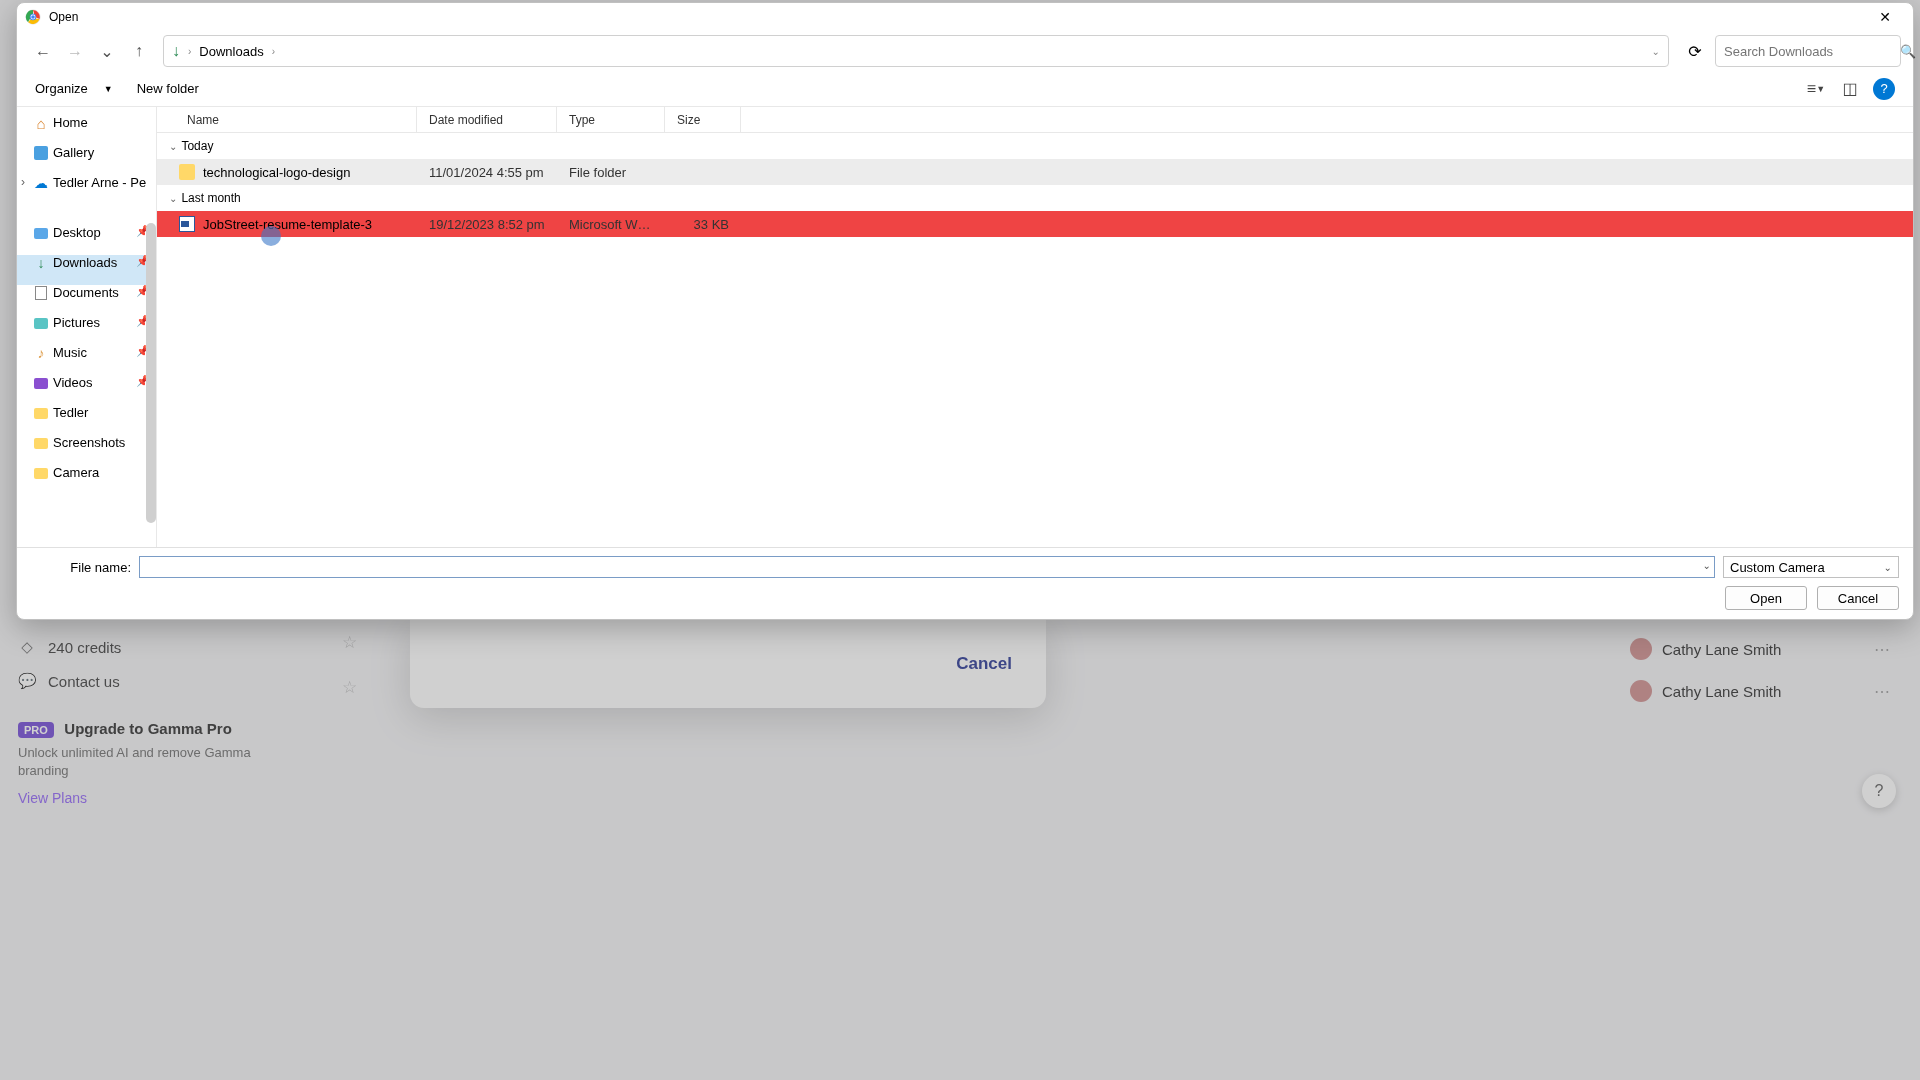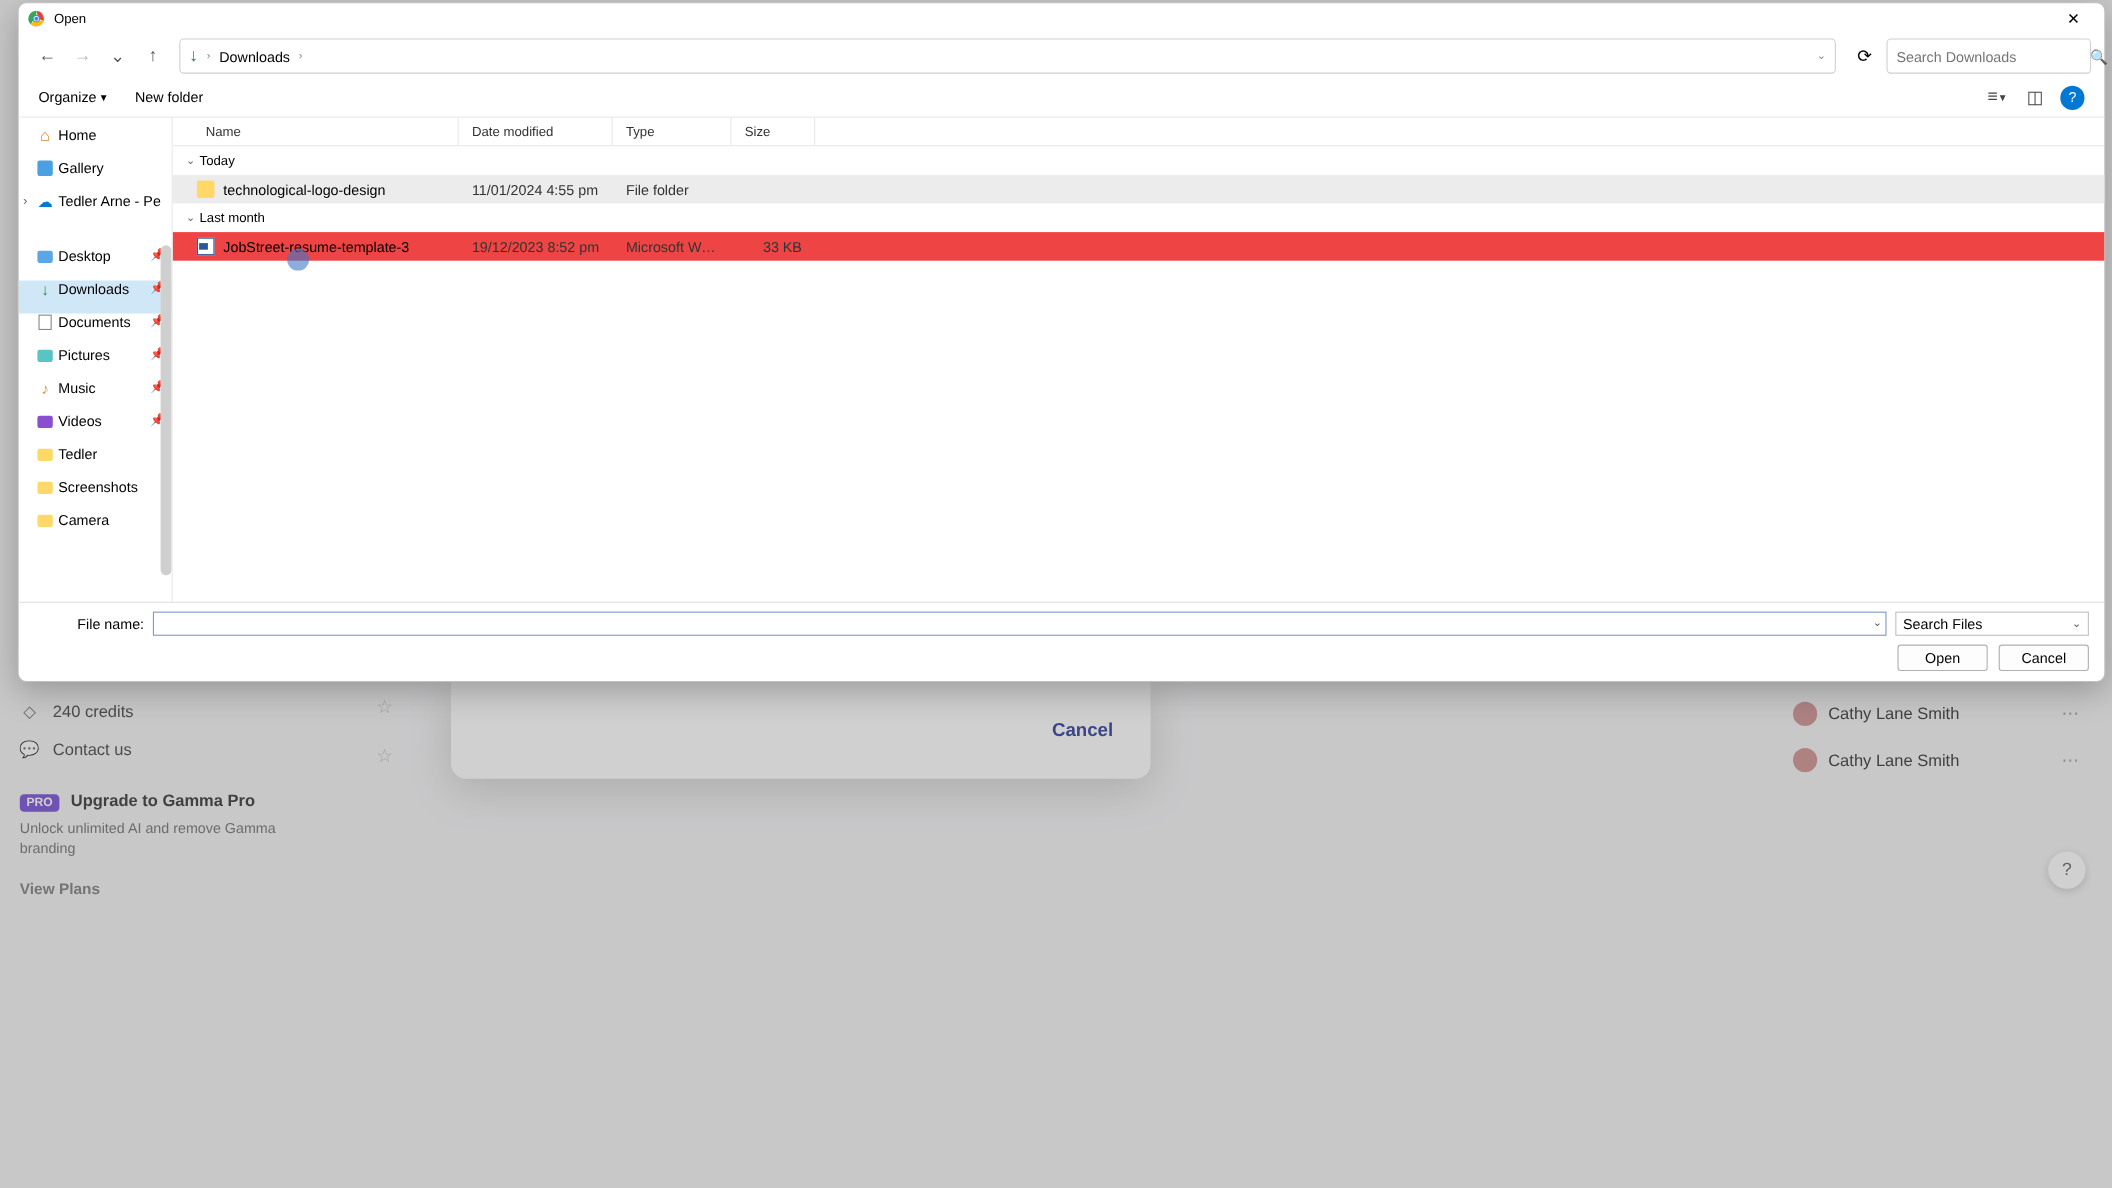--- a/index.html
+++ b/index.html
@@ -28,21 +28,21 @@
 .address-bar .dl-icon { color: #2e8b57; }
 .address-bar .crumb { font-size: 13px; color: #000; }
 .address-bar .chev { color: #888; font-size: 10px; }
 .refresh-btn { width: 32px; height: 32px; display: flex; align-items: center; justify-content: center; cursor: pointer; }
 .search-box { width: 186px; height: 32px; border: 1px solid #d0d0d0; border-radius: 4px; display: flex; align-items: center; padding: 14px 8px; }
 .search-box input { border: none; outline: none; flex: 1; font-size: 13px; }
 .search-box .s-icon { color: #666; font-size: 13px; }
 
 
 .toolbar-row { height: 36px; display: flex; align-items: center; padding: 0 18px; border-bottom: 1px solid #e8e8e8; }
-.toolbar-row .org-btn { font-size: 13px; color: #000; display: flex; align-items: center; gap: 2px; cursor: pointer; margin-right: 24px; }
+.toolbar-row .org-btn { font-size: 13px; color: #000; display: flex; align-items: center; gap: 16px; cursor: pointer; margin-right: 24px; }
 .toolbar-row .newf-btn { font-size: 13px; color: #000; cursor: pointer; }
 .toolbar-row .spacer { flex: 1; }
 .toolbar-row .view-btn { width: 30px; height: 28px; display: flex; align-items: center; justify-content: center; cursor: pointer; margin-left: 4px; color: #444; }
 .toolbar-row .help-btn { width: 22px; height: 22px; border-radius: 50%; background: #0078d4; color: #fff; display: flex; align-items: center; justify-content: center; font-size: 13px; margin-left: 8px; cursor: pointer; }
 
 
 .main { flex: 1; display: flex; min-height: 0; }
 
 
 .sidebar { width: 140px; border-right: 1px solid #e8e8e8; padding: 8px 0; overflow-y: auto; position: relative; }
@@ -97,21 +97,21 @@
 
 .bg-overlay { position: absolute; inset: 0; background: rgba(120,120,120,0.35); z-index: 5; }
 .bg-app { position: absolute; inset: 0; background: #f3f3f5; }
 .bg-left { position: absolute; left: 0; top: 620px; width: 284px; padding: 10px 18px; }
 .bg-left-item { display: flex; align-items: center; gap: 12px; font-size: 15px; color: #333; height: 34px; }
 .bg-left-item .i { width: 18px; text-align: center; color: #666; }
 .pro-box { margin-top: 14px; padding: 8px 0; }
 .pro-badge { display: inline-block; background: #6b3fd4; color: #fff; font-size: 11px; font-weight: 700; padding: 2px 6px; border-radius: 4px; margin-right: 6px; }
 .pro-title { font-size: 15px; font-weight: 600; color: #222; }
 .pro-desc { font-size: 13px; color: #666; margin-top: 6px; line-height: 1.4; }
-.view-plans { color: #737373; font-weight: 700; font-size: 14px; margin-top: 20px; cursor: pointer; }
+.view-plans { color: #8b5cf6; font-weight: 400; font-size: 14px; margin-top: 10px; cursor: pointer; }
 
 .bg-modal { position: absolute; left: 410px; top: 620px; width: 636px; height: 88px; background: #fff; border-radius: 0 0 14px 14px; box-shadow: 0 10px 40px rgba(0,0,0,0.18); display: flex; align-items: center; justify-content: flex-end; padding: 0 34px; }
 .bg-cancel { color: #1d2b8f; font-weight: 700; font-size: 17px; cursor: pointer; }
 
 .bg-stars { position: absolute; left: 342px; top: 632px; display: flex; flex-direction: column; gap: 24px; }
 .bg-star { color: #bbb; font-size: 17px; }
 
 .bg-right { position: absolute; right: 30px; top: 628px; width: 260px; }
 .bg-user-row { display: flex; align-items: center; gap: 10px; height: 42px; }
 .bg-avatar { width: 22px; height: 22px; border-radius: 50%; background: #c88; }
@@ -349,21 +349,21 @@
   </div>
 
   <div class="bottom-bar">
     <div class="fn-row">
       <span class="lbl">File name:</span>
       <div class="fn-input-wrap">
         <input class="fn-input" value="" style="">
         <span class="dd">⌄</span>
       </div>
       <div class="filter-sel">
-        <span>Search Files</span>
+        <span>Custom Camera</span>
         <span class="dd">⌄</span>
       </div>
     </div>
     <div class="btn-row">
       <button class="dlg-btn">Open</button>
       <button class="dlg-btn">Cancel</button>
     </div>
   </div>
 </div>
 

